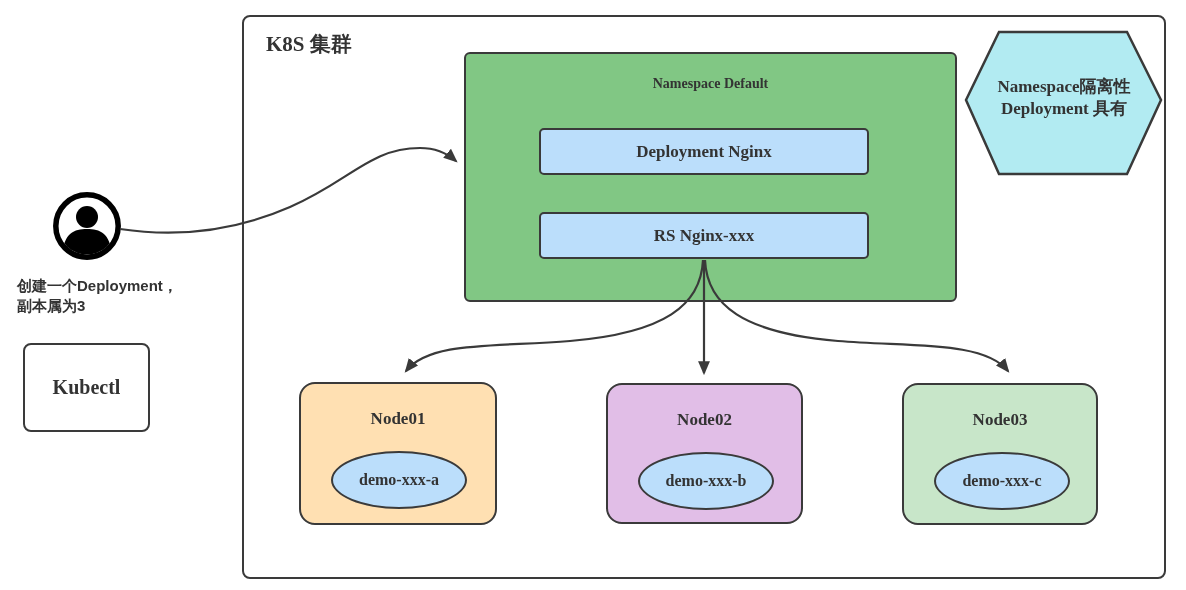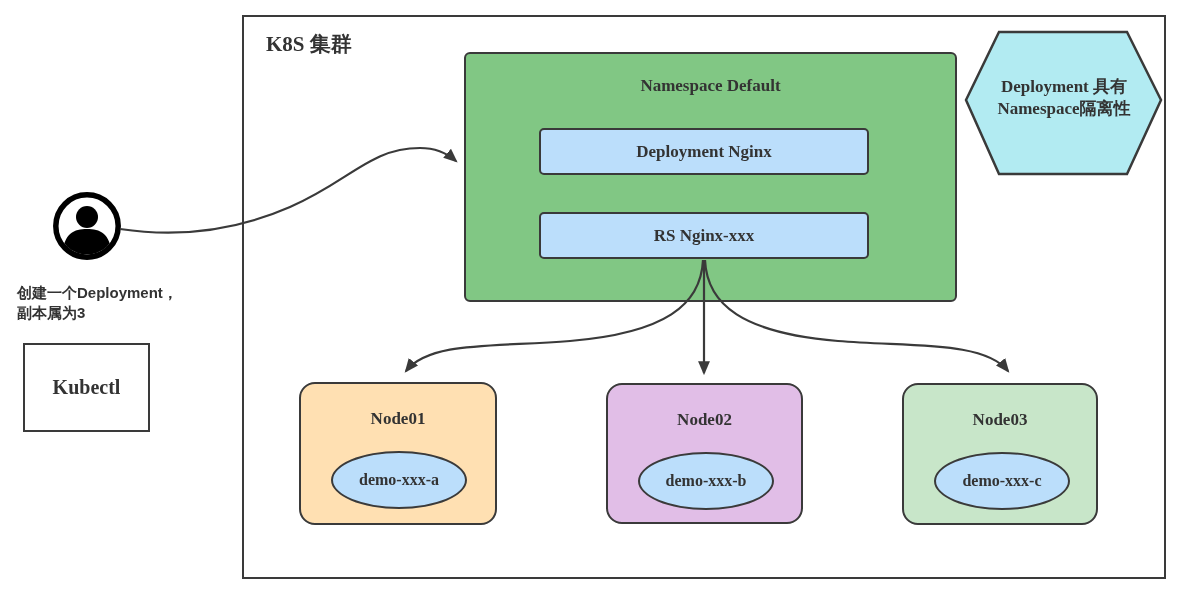--- a/index.html
+++ b/index.html
@@ -1,44 +1,44 @@
 <!DOCTYPE html>
 <html><head>
 <meta charset="utf-8">
 <style>
   html,body{margin:0;padding:0;background:#ffffff;}
   .canvas{
     position:relative;width:1186px;height:590px;background:#ffffff;overflow:hidden;
     font-family:"Liberation Serif","DejaVu Serif",serif;color:#333333;
   }
   .connectors{position:absolute;left:0;top:0;width:1186px;height:590px;pointer-events:none;z-index:6;}
-  .box{position:absolute;box-sizing:border-box;border:2.5px solid #3A3A3A;border-radius:0;}
+  .box{position:absolute;box-sizing:border-box;border:2.5px solid #3A3A3A;border-radius:8px;}
   .cluster-box{left:242px;top:15px;width:924px;height:564px;background:#ffffff;z-index:1;}
   .cluster-title{position:absolute;left:266px;top:30px;font-size:21px;font-weight:bold;z-index:2;
     font-family:"Liberation Serif","DejaVu Serif",serif;}
   .ns-box{left:464px;top:52px;width:493px;height:250px;border-width:2px;border-radius:6px;z-index:2;}
   .ns-title{position:absolute;left:464px;top:76px;width:493px;text-align:center;
-    font-size:17px;font-weight:bold;z-index:3;}
+    font-size:14px;font-weight:bold;z-index:3;}
   .resource-box{position:absolute;box-sizing:border-box;border:2px solid #3A3A3A;border-radius:5px;
     width:330px;height:47px;left:539px;display:flex;align-items:center;justify-content:center;
     font-size:17px;font-weight:bold;z-index:3;}
   .deployment-box{top:128px;}
   .rs-box{top:212px;}
   .hexagon-svg{position:absolute;left:962px;top:28px;z-index:2;}
   .hexagon-text{position:absolute;left:964px;top:76px;width:200px;text-align:center;
     font-size:17px;font-weight:bold;line-height:22px;z-index:3;}
   .node-box{position:absolute;box-sizing:border-box;border:2.5px solid #3A3A3A;border-radius:16px;
     width:198px;height:143px;top:382px;z-index:2;}
   .node-title{position:absolute;left:0;top:25px;width:100%;text-align:center;
     font-size:17px;font-weight:bold;}
   .pod-ellipse{position:absolute;box-sizing:border-box;left:30px;top:67px;width:136px;height:58px;
     border:2.5px solid #3A3A3A;border-radius:50%;display:flex;align-items:center;justify-content:center;
     font-size:16px;font-weight:bold;}
   .actor-icon{position:absolute;left:52px;top:191px;z-index:2;}
-  .actor-caption{position:absolute;left:17px;top:283px;font-size:15px;font-weight:bold;
+  .actor-caption{position:absolute;left:17px;top:276px;font-size:15px;font-weight:bold;
     line-height:20px;z-index:2;font-family:"Liberation Sans","DejaVu Sans",sans-serif;}
   .kubectl-box{left:23px;top:343px;width:127px;height:89px;background:#ffffff;
     display:flex;align-items:center;justify-content:center;font-size:20px;font-weight:bold;z-index:2;}
 </style>
 </head>
 <body>
 
 <div class="canvas">
 
   <div class="box cluster-box"></div>
@@ -46,22 +46,22 @@
 
   <div class="box ns-box" style="background: rgb(129, 199, 132);"></div>
   <div class="ns-title">Namespace Default</div>
   <div class="resource-box rs-box" style="background: rgb(187, 222, 251);">RS Nginx-xxx</div>
   <div class="resource-box deployment-box" style="background: rgb(187, 222, 251);">Deployment Nginx</div>
 
   <svg class="hexagon-svg" width="204" height="152" viewBox="0 0 204 152">
     <polygon points="4,72 37,4 165,4 199,72 165,146 37,146" stroke="#3A3A3A" stroke-width="2.5" fill="#B2EBF2"></polygon>
   </svg>
   <div class="hexagon-text">
+    <div>Namespace隔离性</div>
     <div>Deployment 具有</div>
-    <div>Namespace隔离性</div>
   </div>
 
   <svg class="actor-icon" width="70" height="70" viewBox="0 0 70 70">
     <defs>
         <clipPath id="userclip">
           <circle cx="35" cy="35" r="28.5"></circle>
         </clipPath>
       </defs>
     <circle cx="35" cy="35" r="31.2" fill="#ffffff" stroke="#000000" stroke-width="5.5"></circle>
     <circle cx="35" cy="26" r="11" fill="#000000"></circle>

